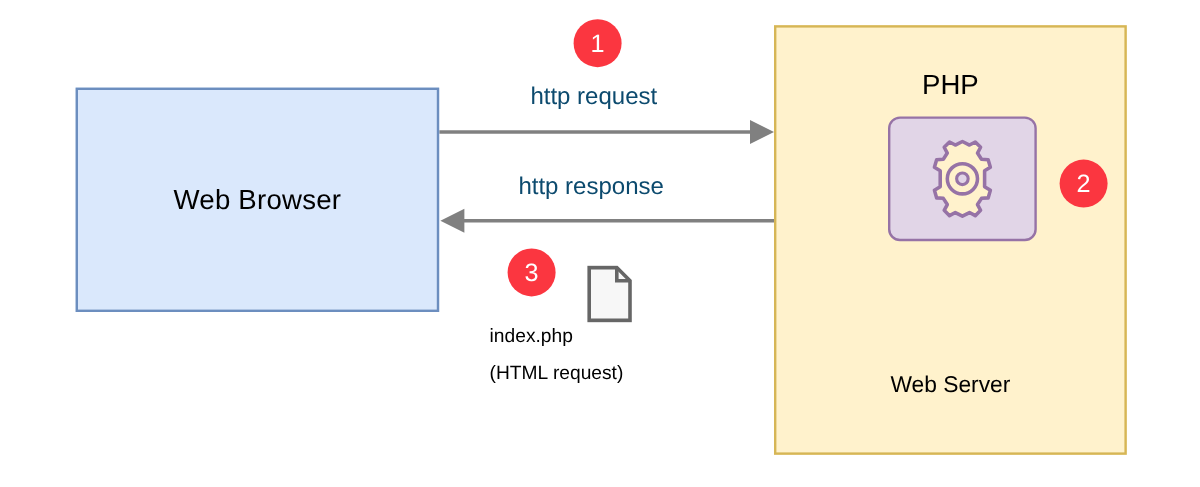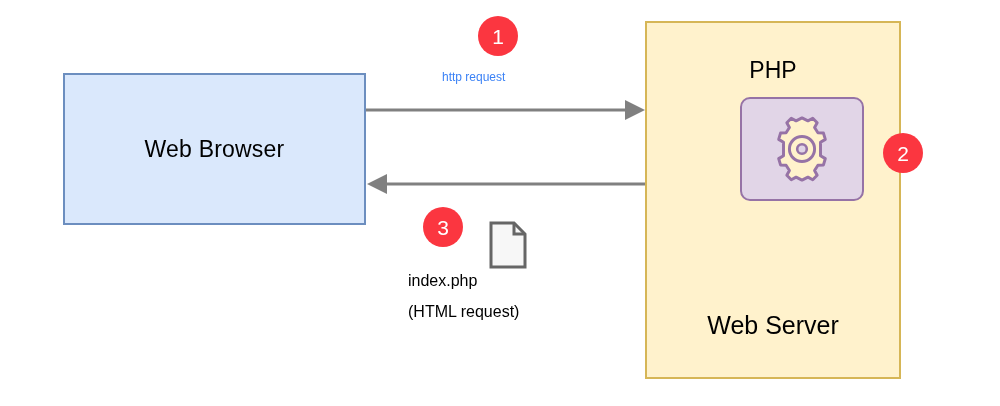--- a/index.html
+++ b/index.html
@@ -22,47 +22,47 @@
     box-sizing: border-box;
     display: flex;
     align-items: center;
     justify-content: center;
   }
 
   #browser-box {
     left: 63px;
     top: 73px;
     width: 303px;
-    height: 152px;
+    height: 187px;
     background: #dae8fc;
     border: 2px solid #6c8ebf;
     text-align: center;
   }
   #browser-label {
     font-size: 23px;
     color: #000000;
     letter-spacing: 0.2px;
   }
 
   #server-box {
     left: 645px;
     top: 21px;
-    width: 256px;
+    width: 294px;
     height: 358px;
     background: #fff2cc;
     border: 2px solid #d6b656;
     display: block;
   }
   #server-label {
     position: absolute;
     left: 0;
     right: 0;
     top: 288px;
     text-align: center;
-    font-size: 25px;
+    font-size: 19px;
     color: #000000;
   }
   #php-label {
     position: absolute;
     left: 0;
     right: 0;
     top: 34px;
     text-align: center;
     font-size: 23px;
     color: #000000;
@@ -85,22 +85,22 @@
   }
   #gear-icon svg { display: block; }
 
   
   .conn { position: absolute; }
   .conn svg { display: block; overflow: visible; }
 
   
   .edge-label {
     position: absolute;
-    font-size: 12px;
-    color: #3b82f6;
+    font-size: 20px;
+    color: #0c4a6e;
     white-space: nowrap;
     text-align: center;
   }
   #label-request { left: 442px; top: 70px; }
   #label-response { left: 432px; top: 145px; }
 
   
   .badge {
     position: absolute;
     width: 40px;
@@ -177,20 +177,21 @@
           <circle cx="50" cy="50" r="17" fill="#fff2cc" stroke="#9673a6" stroke-width="4"></circle>
           <circle cx="50" cy="50" r="6.5" fill="#e1d5e7" stroke="#9673a6" stroke-width="3.5"></circle>
         </svg>
       </span>
     </div>
 
     <span id="server-label">Web Server</span>
   </div>
 
   <div class="edge-label" id="label-request">http request</div>
+  <div class="edge-label" id="label-response">http response</div>
 
   <div class="badge" id="badge-1">1</div>
   <div class="badge" id="badge-2">2</div>
   <div class="badge" id="badge-3">3</div>
 
   <div id="doc-icon">
     <svg width="38" height="48" viewBox="0 0 38 48">
       <path d="M2 2 H25 L36 13 V46 H2 Z" fill="#f7f7f7" stroke="#666666" stroke-width="3" stroke-linejoin="miter"></path>
       <path d="M25 2 L25 13 L36 13" fill="none" stroke="#666666" stroke-width="3" stroke-linejoin="miter"></path>
     </svg>

